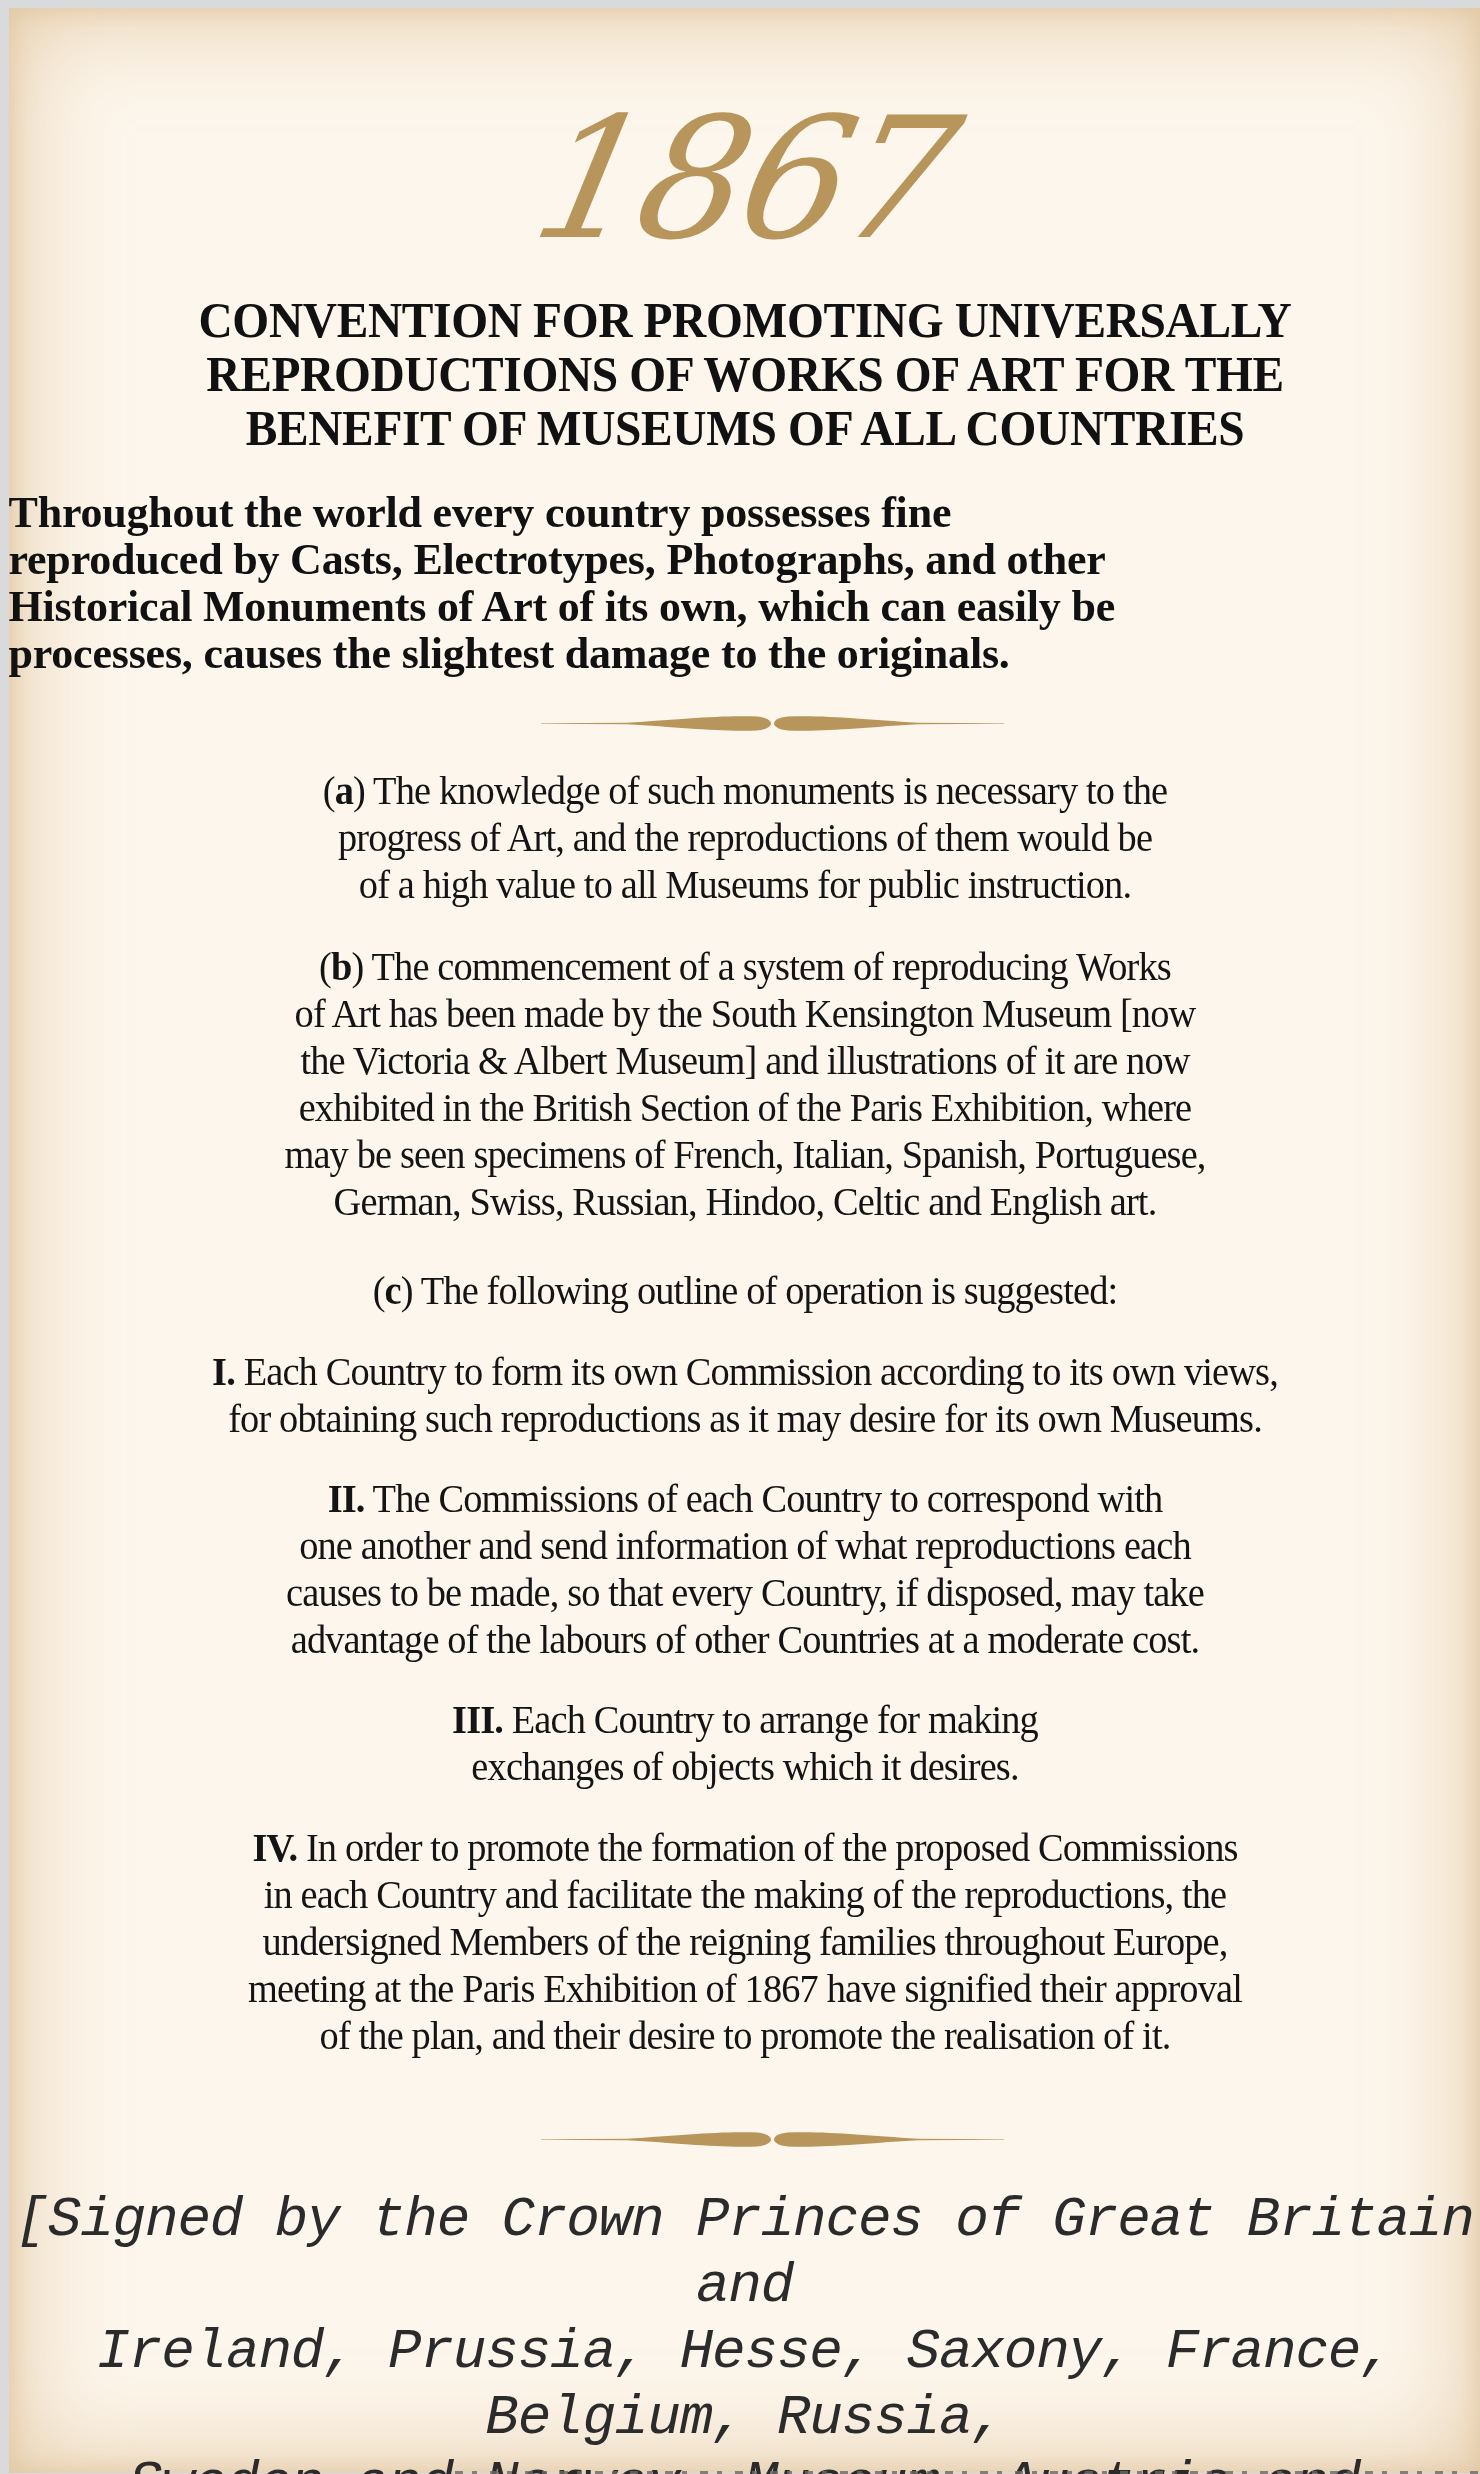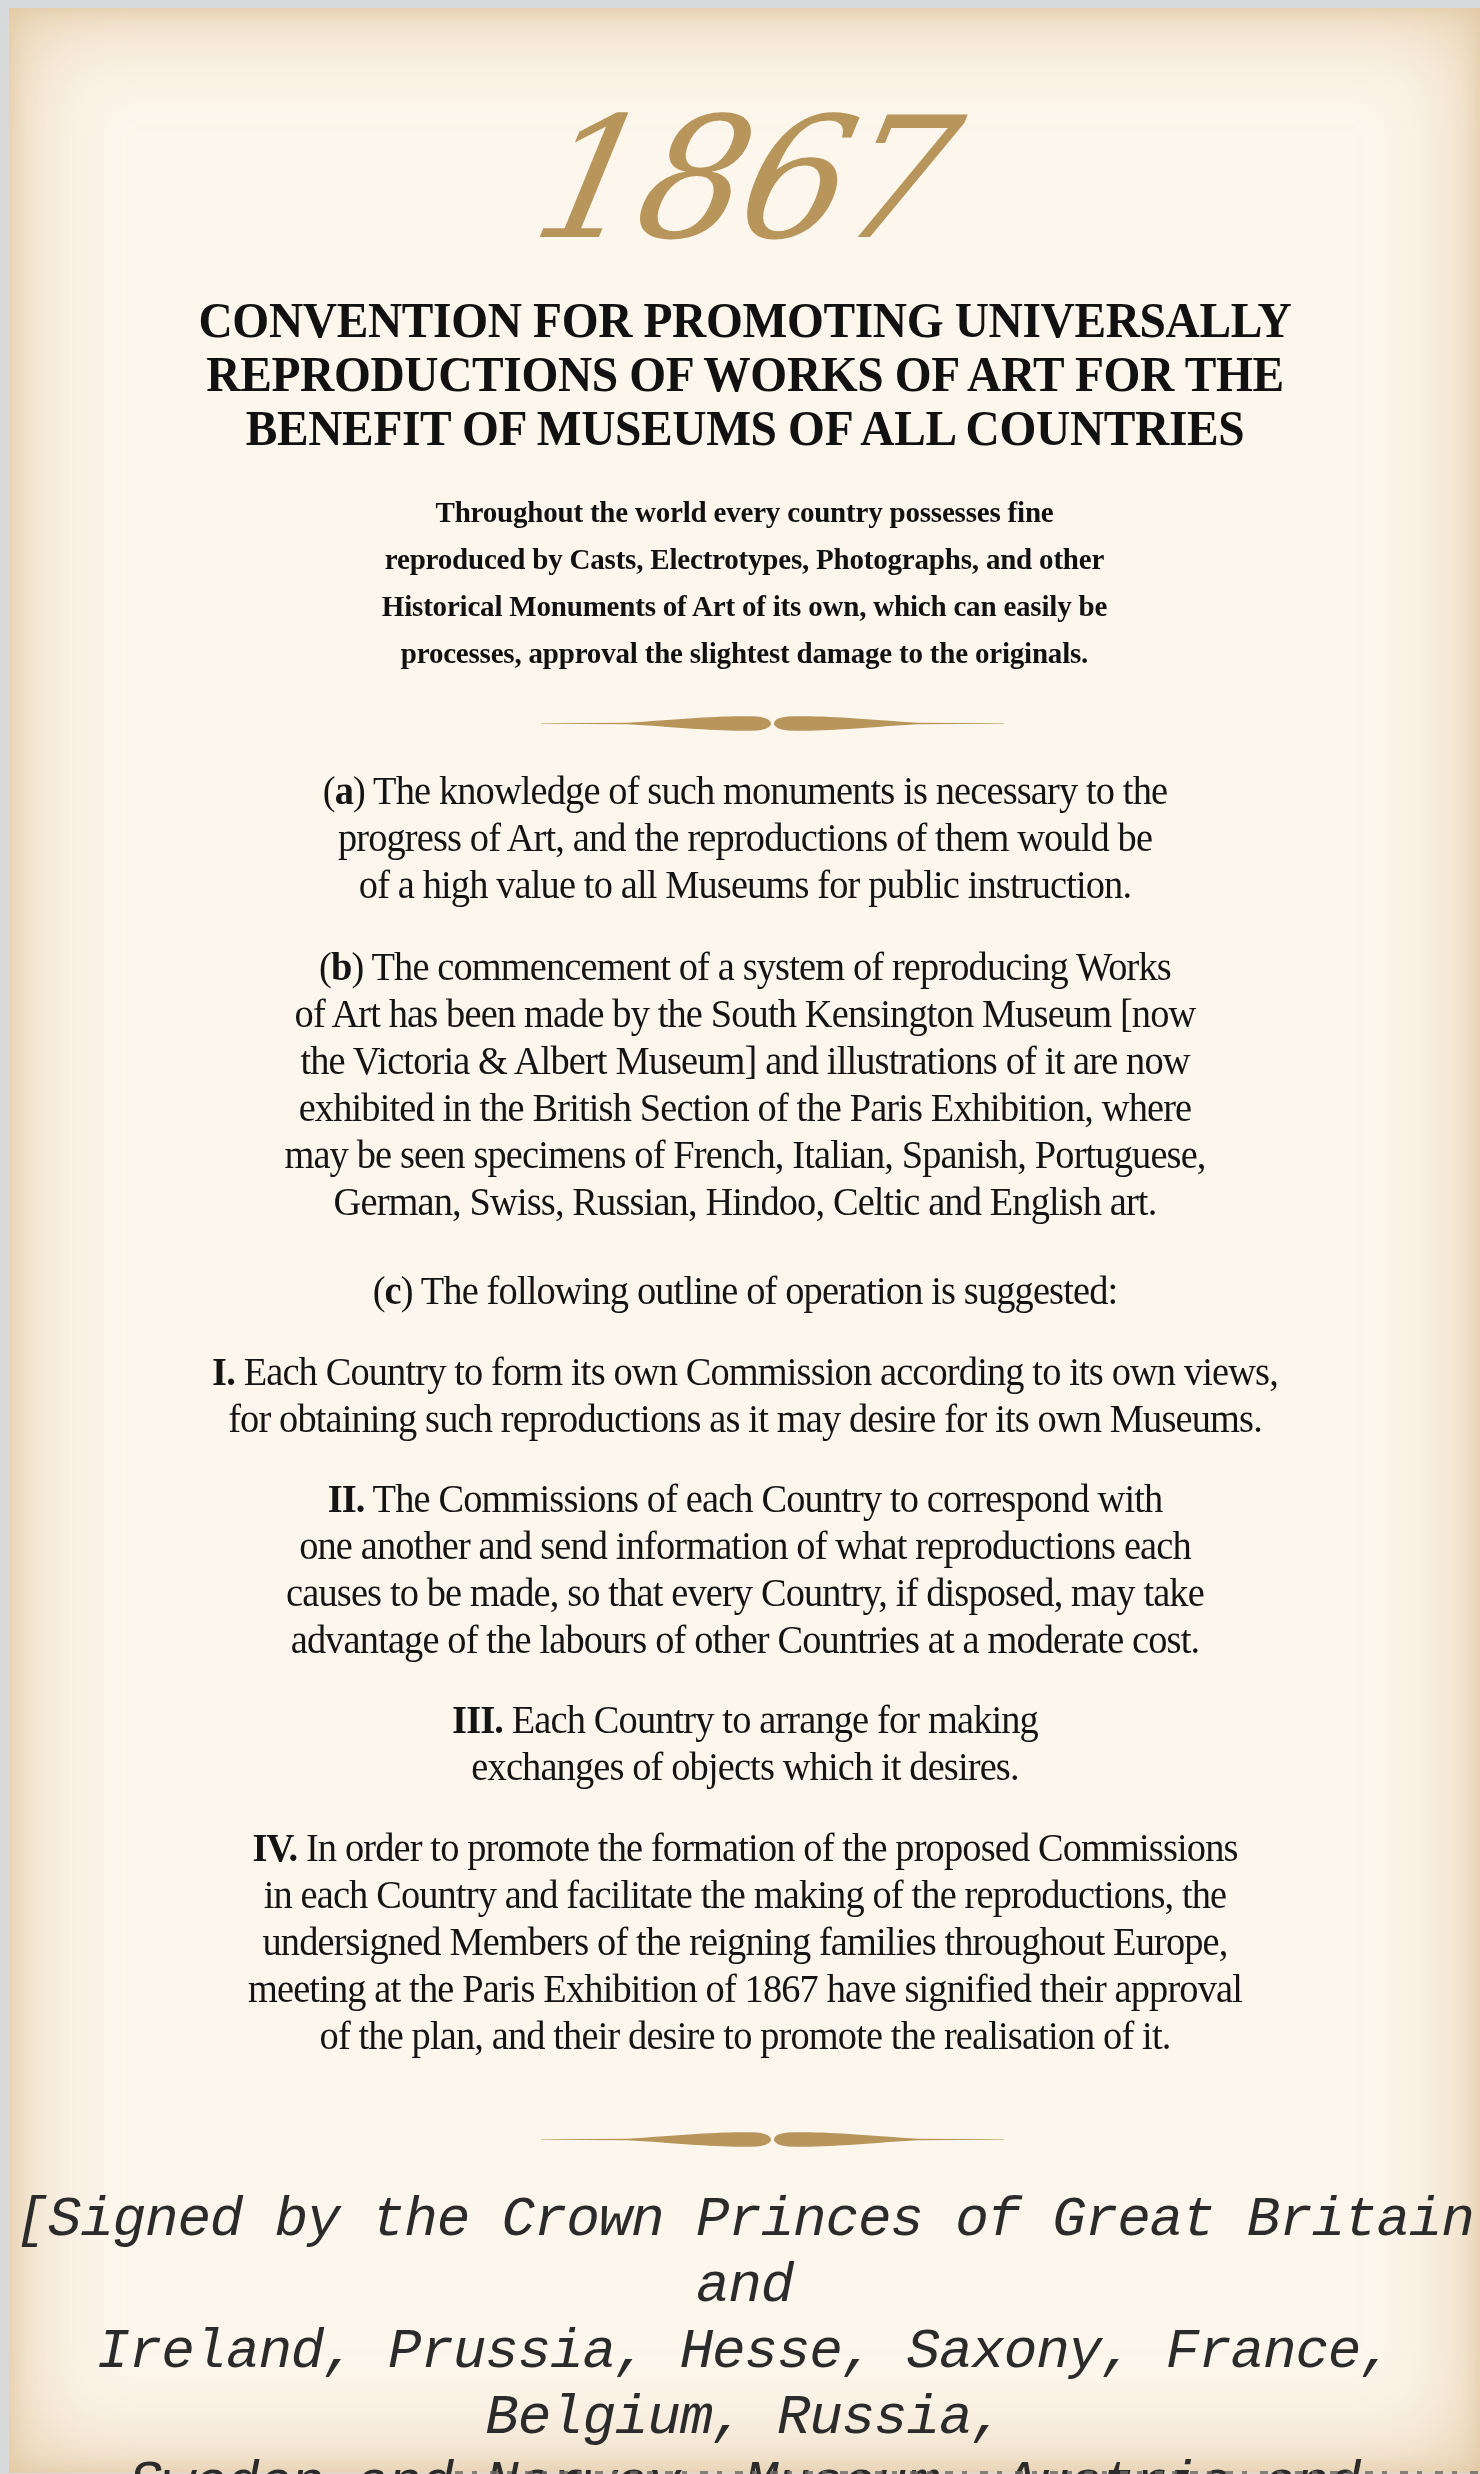--- a/index.html
+++ b/index.html
@@ -54,24 +54,23 @@
     letter-spacing: -0.4px;
     transform: scaleX(0.93);
     transform-origin: center top;
   }
   .title span { display: block; }
   .intro {
     position: absolute;
     left: 0;
     right: 0;
     top: 481px;
-    text-align: center;
     font-family: "Liberation Serif", serif;
     font-weight: bold;
-    font-size: 29px;
+    font-size: 44px;
     line-height: 47px;
     letter-spacing: -0.2px;
   }
   .intro span { display: block; }
   .divider {
     position: absolute;
     left: 532px;
     width: 463px;
     height: 23px;
   }
@@ -125,21 +124,21 @@
   <div class="title">
     <span>CONVENTION FOR PROMOTING UNIVERSALLY</span>
     <span>REPRODUCTIONS OF WORKS OF ART FOR THE</span>
     <span>BENEFIT OF MUSEUMS OF ALL COUNTRIES</span>
   </div>
 
   <div class="intro">
     <span>Throughout the world every country possesses fine</span>
     <span>reproduced by Casts, Electrotypes, Photographs, and other</span>
     <span>Historical Monuments of Art of its own, which can easily be</span>
-    <span>processes, approval the slightest damage to the originals.</span>
+    <span>processes, causes the slightest damage to the originals.</span>
   </div>
 
   <div class="divider" style="top: 704px;">
     <svg width="463" height="23" viewBox="0 0 600 30">
       <path d="M10 15 L150 14 C220 10 270 4 320 6 C332 7 338 11 338 15 C338 19 332 23 320 24 C270 26 220 20 150 16 Z" fill="#b8955a" transform="translate(-40,0)"></path>
       <path d="M590 15 L450 14 C380 10 330 4 280 6 C268 7 262 11 262 15 C262 19 268 23 280 24 C330 26 380 20 450 16 Z" fill="#b8955a" transform="translate(40,0)"></path>
     </svg>
   </div>
 
   <div class="para" style="top: 759px;">

